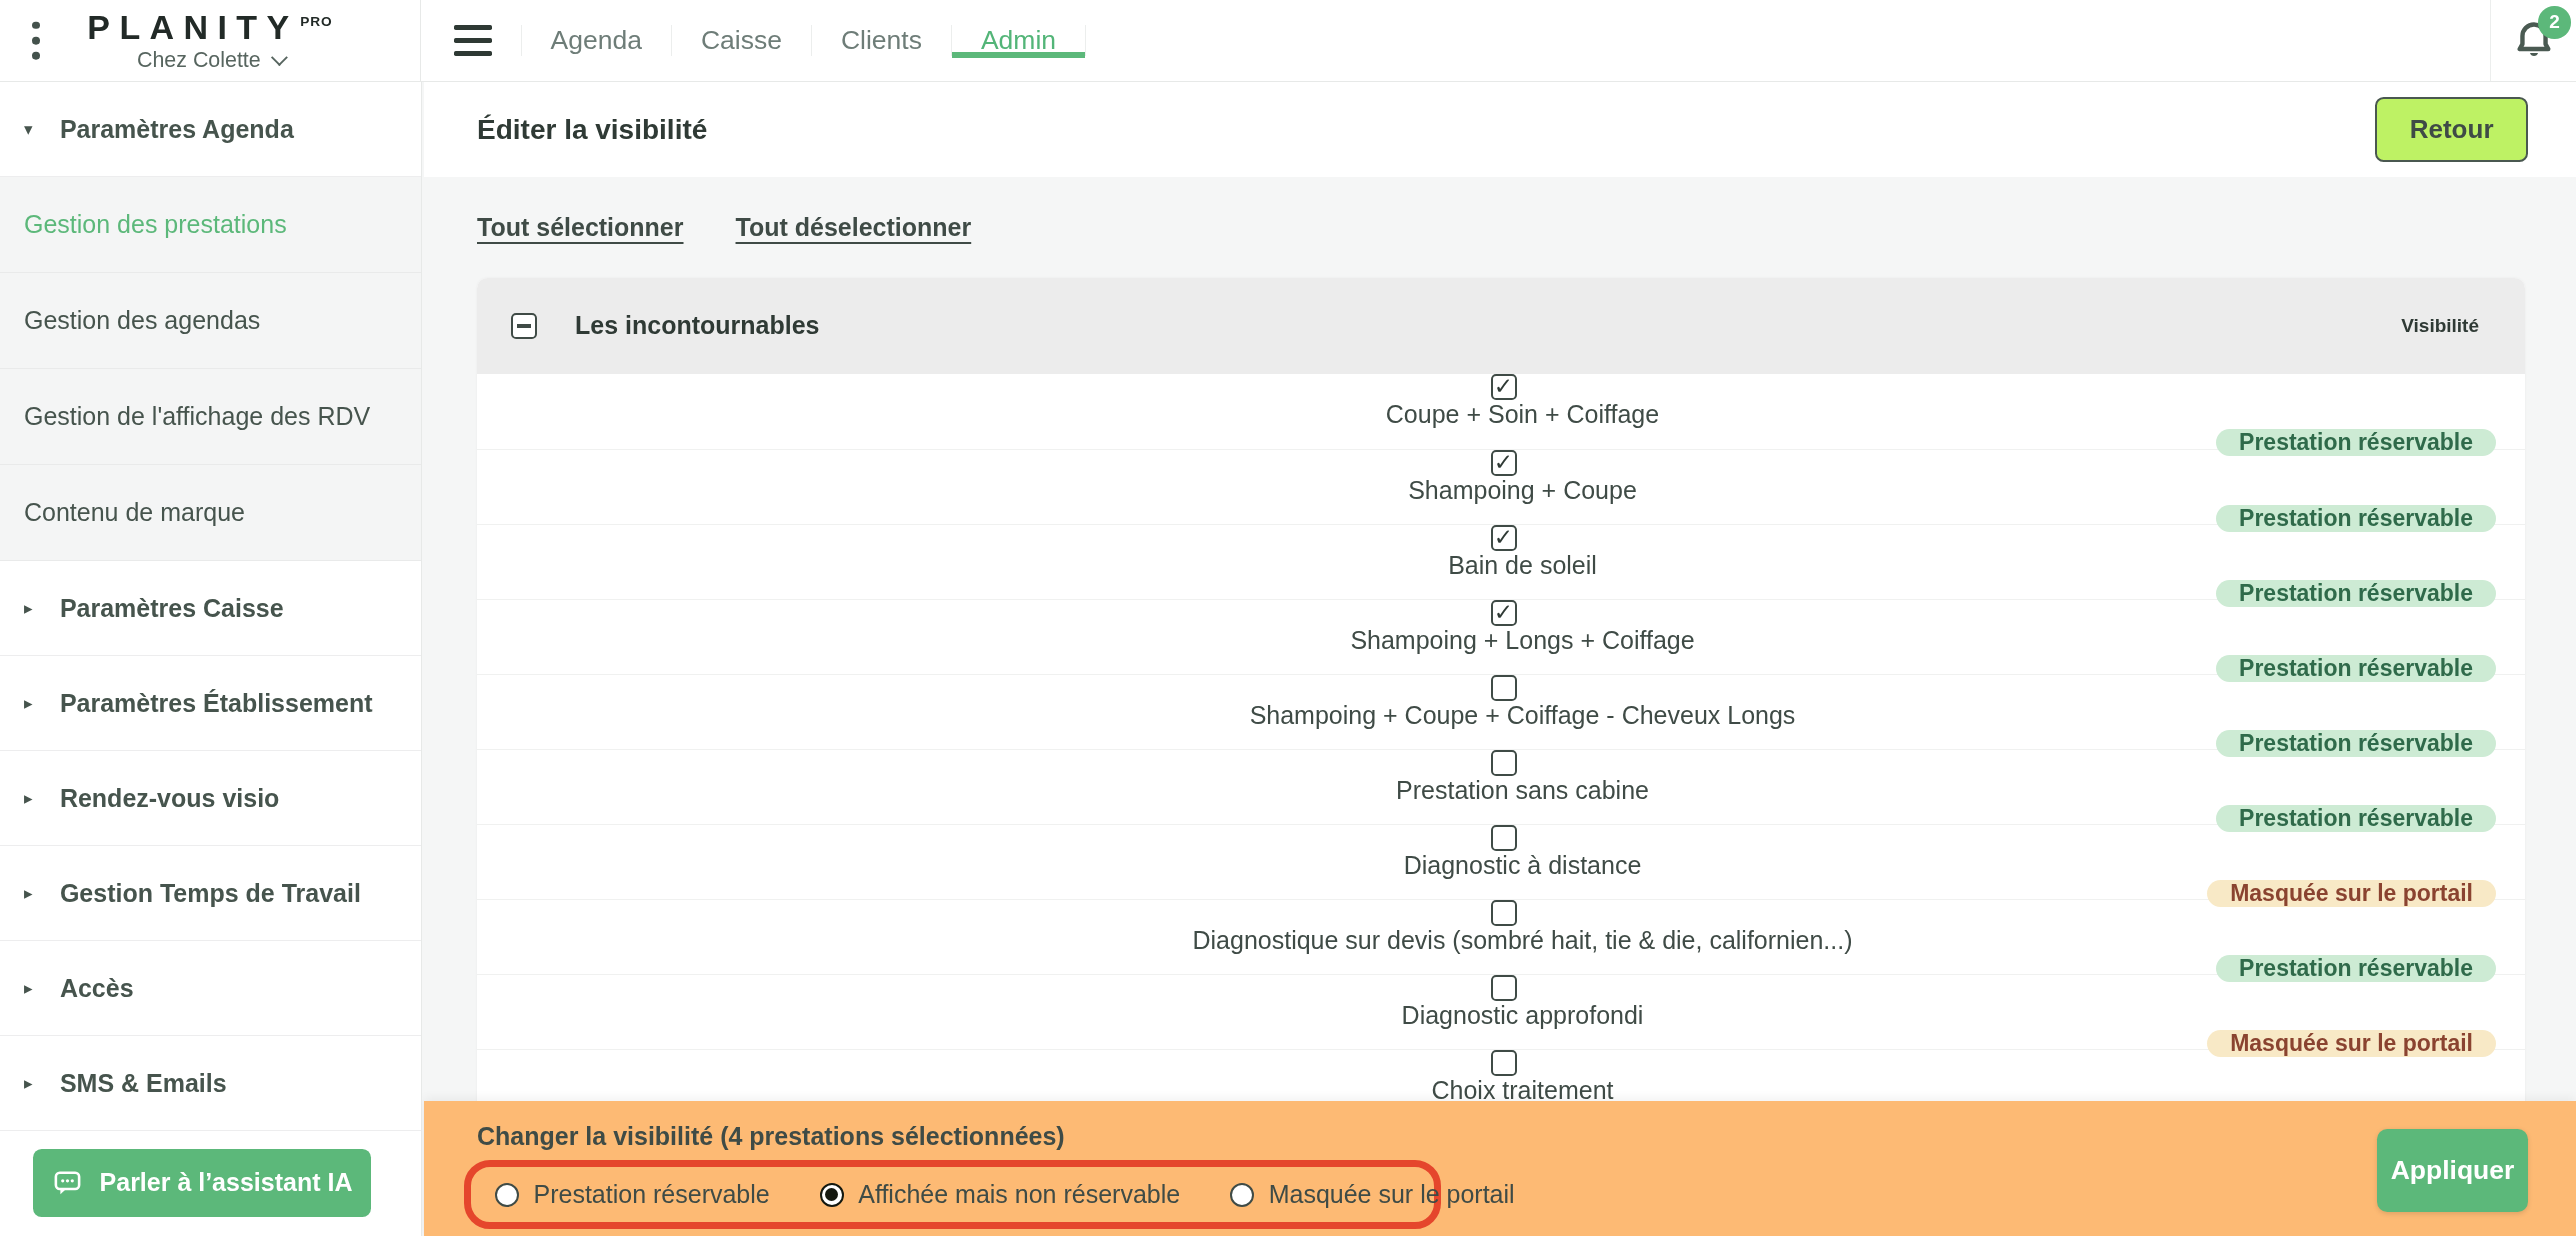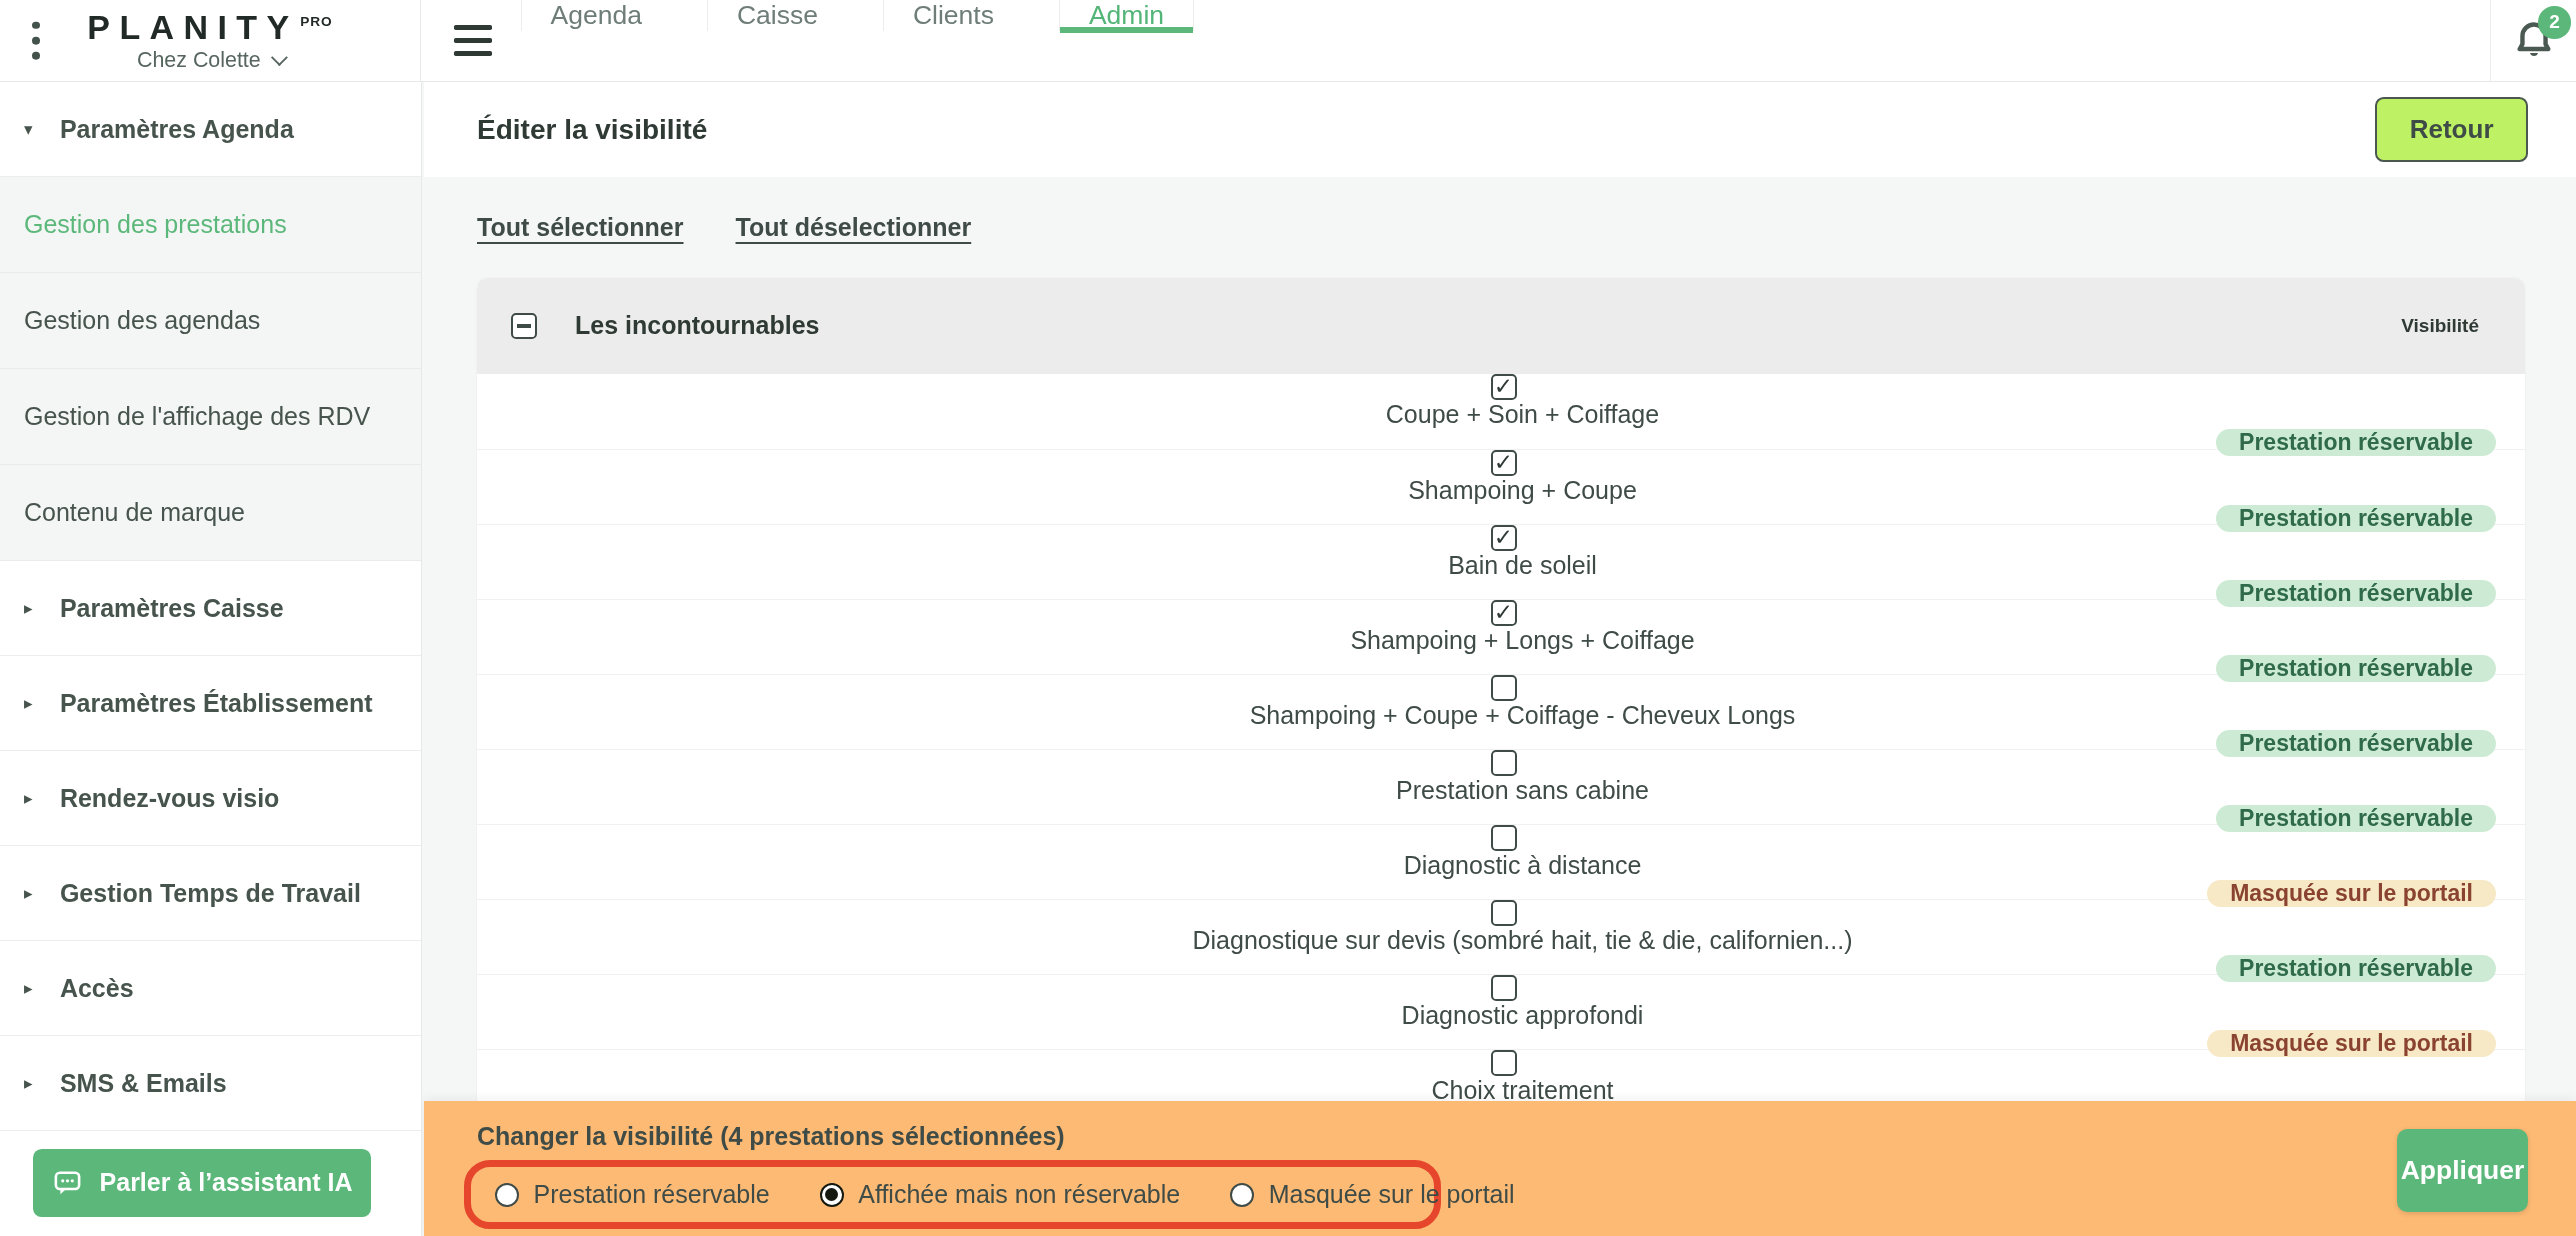--- a/index.html
+++ b/index.html
@@ -17,21 +17,21 @@
   .kebab i { width:7.7px; height:7.7px; border-radius:50%; background:#44524c; }
   .logo-block { text-align:center; line-height:1.05; }
   .logo-main { font-size:34px; font-weight:700; letter-spacing:9.4px; color:#222a27; }
   .logo-sup { font-size:13.7px; font-weight:700; letter-spacing:0.9px; vertical-align:super; margin-left:1.7px; }
   .location { font-size:21.4px; color:#57655f; display:flex; align-items:center; justify-content:center; gap:10.3px; margin-top:3.4px; cursor:pointer; }
   .chev-down { width:12px; height:12px; border-right:2.6px solid #57655f; border-bottom:2.6px solid #57655f;
                transform:rotate(45deg) translateY(-3.4px); }
   .topbar-nav { flex:1; display:flex; align-items:stretch; position:relative; }
   .hamburger { align-self:center; margin-left:32.5px; margin-right:29px; display:flex; flex-direction:column; gap:7.7px; cursor:pointer; }
   .hamburger i { width:38px; height:5.1px; background:#2e3934; border-radius:1.7px; }
-  .tabs { display:flex; align-items:flex-start;gap:36px; }
+  .tabs { display:flex; align-items:center; }
   .tab { min-width:128px; padding:0 29px; display:flex; align-items:center; justify-content:center;
          font-size:26.5px; color:#6e7d78; border-left:1.7px solid #eceeed; position:relative; cursor:pointer; }
   .tab:last-child { border-right:1.7px solid #eceeed; }
   .tab.active { color:#53b578; }
   .tab.active::after { content:""; position:absolute; left:0; right:0; bottom:-1.7px; height:6px; background:#5cb87a; }
   .bell-area { width:86px; flex:none; margin-left:auto; border-left:1.7px solid #eceeed;
                display:flex; align-items:center; justify-content:center; position:relative; }
   .bell-wrap { position:relative; width:44px; height:48px; cursor:pointer; }
   .notif-badge { position:absolute; top:-10.3px; right:-15.4px; width:32.5px; height:32.5px; border-radius:50%;
                  background:#5cb87a; color:#fff; font-size:19px; font-weight:700;
@@ -91,21 +91,21 @@
                 box-shadow:0 -2.6px 10.3px rgba(0,0,0,.06); z-index:20; }
   .change-label { position:absolute; left:53px; top:20.5px; font-size:25px; font-weight:600; color:#3f4b46; }
   .annotation { position:absolute; left:40px; top:59px; width:977px; height:69px;
                 border:7.7px solid #e5462c; border-radius:26px; display:flex; align-items:center;
                 padding:0 24px; gap:50px; background:transparent; }
   .radio-item { display:flex; align-items:center; gap:14.5px; font-size:25px; color:#3f4b46; cursor:pointer; white-space:nowrap; }
   .radio { width:24px; height:24px; flex:none; border:2.6px solid #3f4b46; border-radius:50%;
            background:#fff; position:relative; }
   .radio.selected { border-color:#14180f; }
   .radio.selected::after { content:""; position:absolute; inset:3.4px; border-radius:50%; background:#14180f; }
-  .apply-btn { position:absolute; right:48px; top:28px; width:131px; height:83px; background:#5cb87a;
+  .apply-btn { position:absolute; right:48px; top:28px; width:151px; height:83px; background:#5cb87a;
                border:none; border-radius:10.3px; color:#fff; font-size:26.5px; font-weight:600;
                font-family:inherit; cursor:pointer; box-shadow:0 1.7px 5.1px rgba(0,0,0,.12); }
 </style>
 </head>
 <body>
 
 <div class="app">
 
   <header class="topbar">
     <div class="topbar-left">

